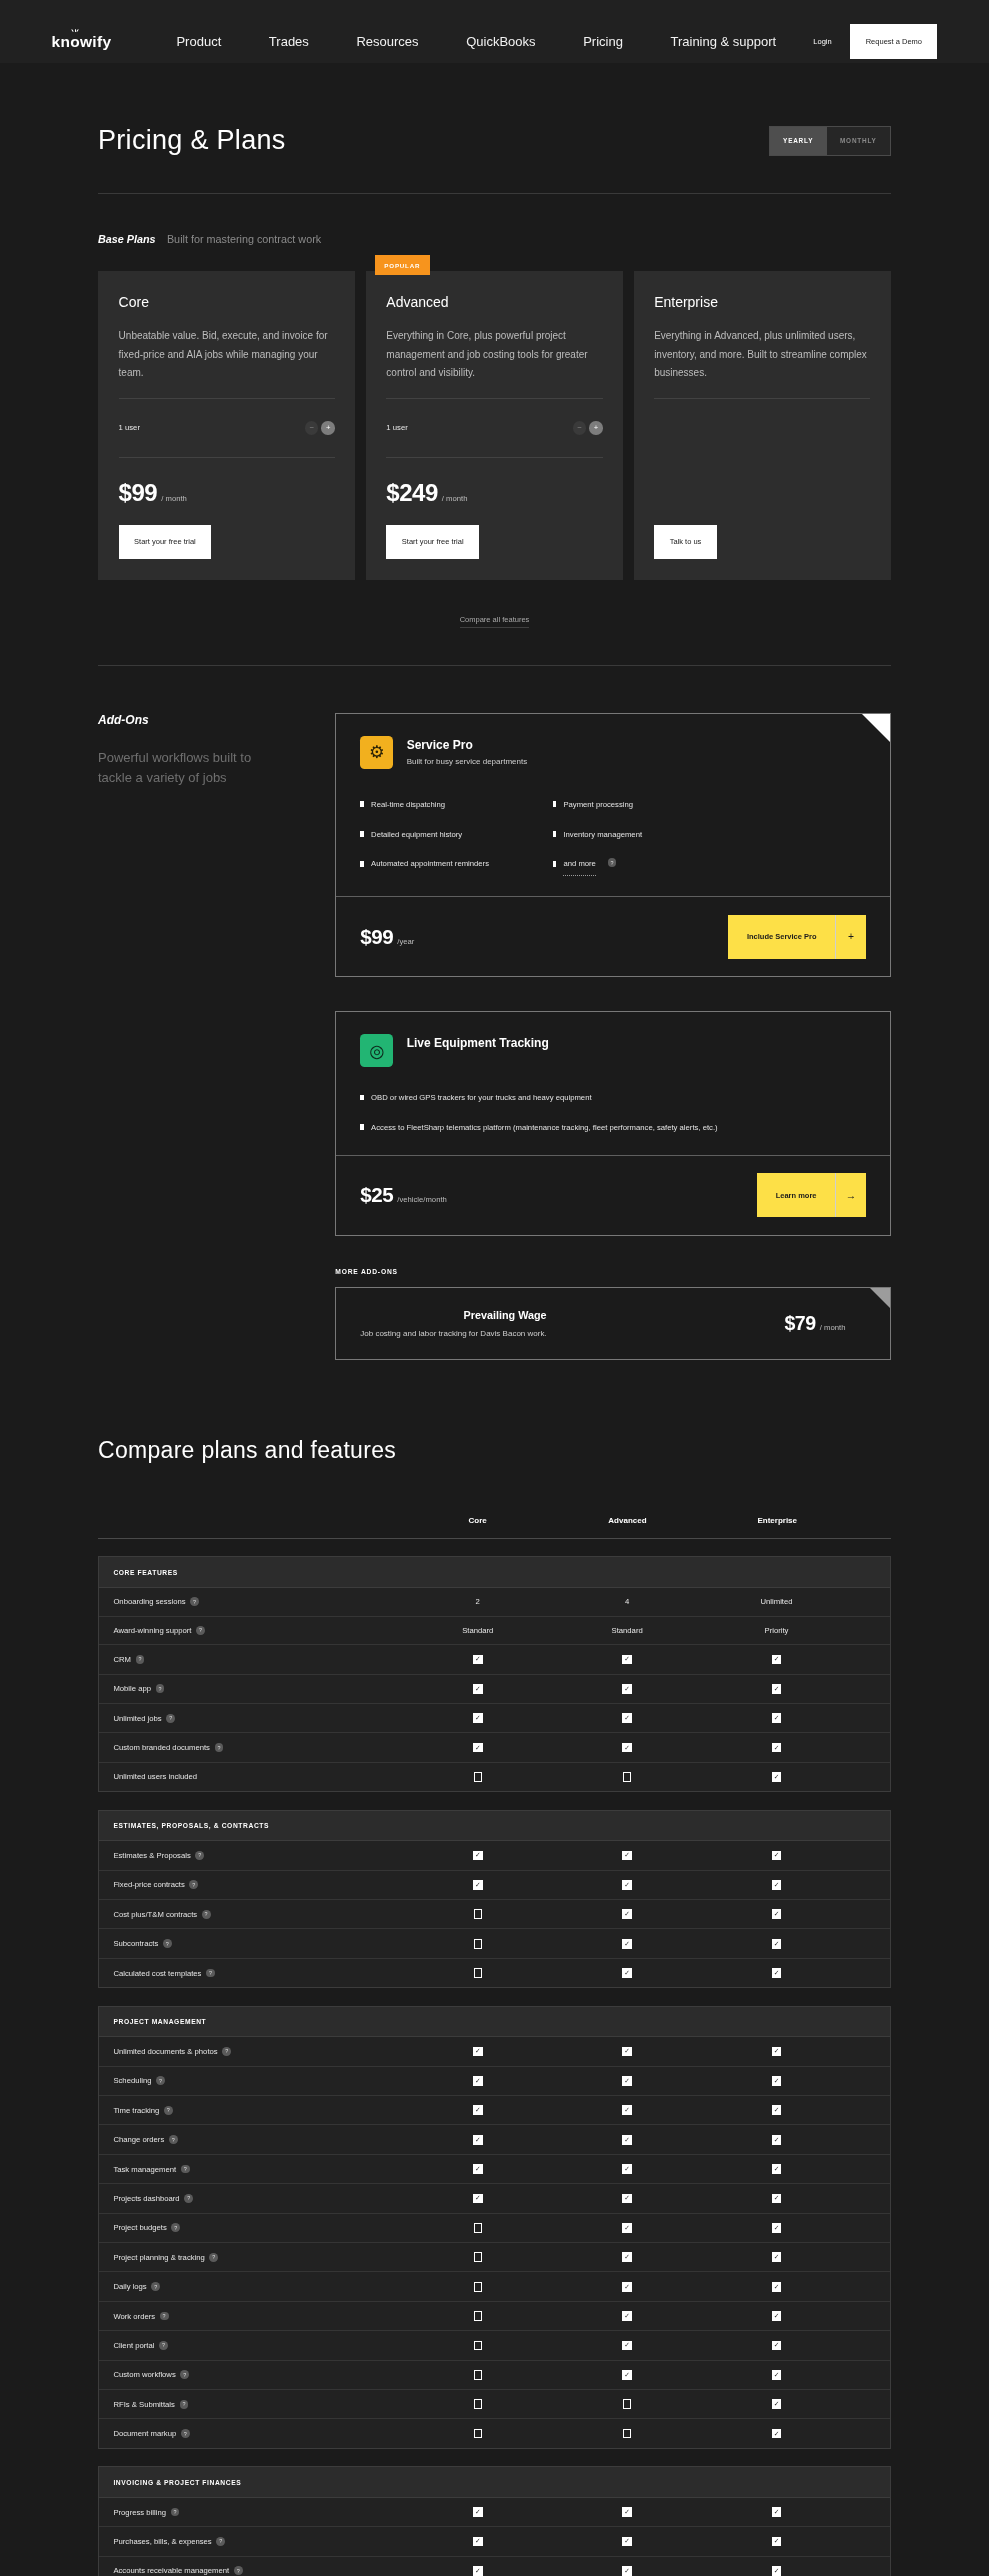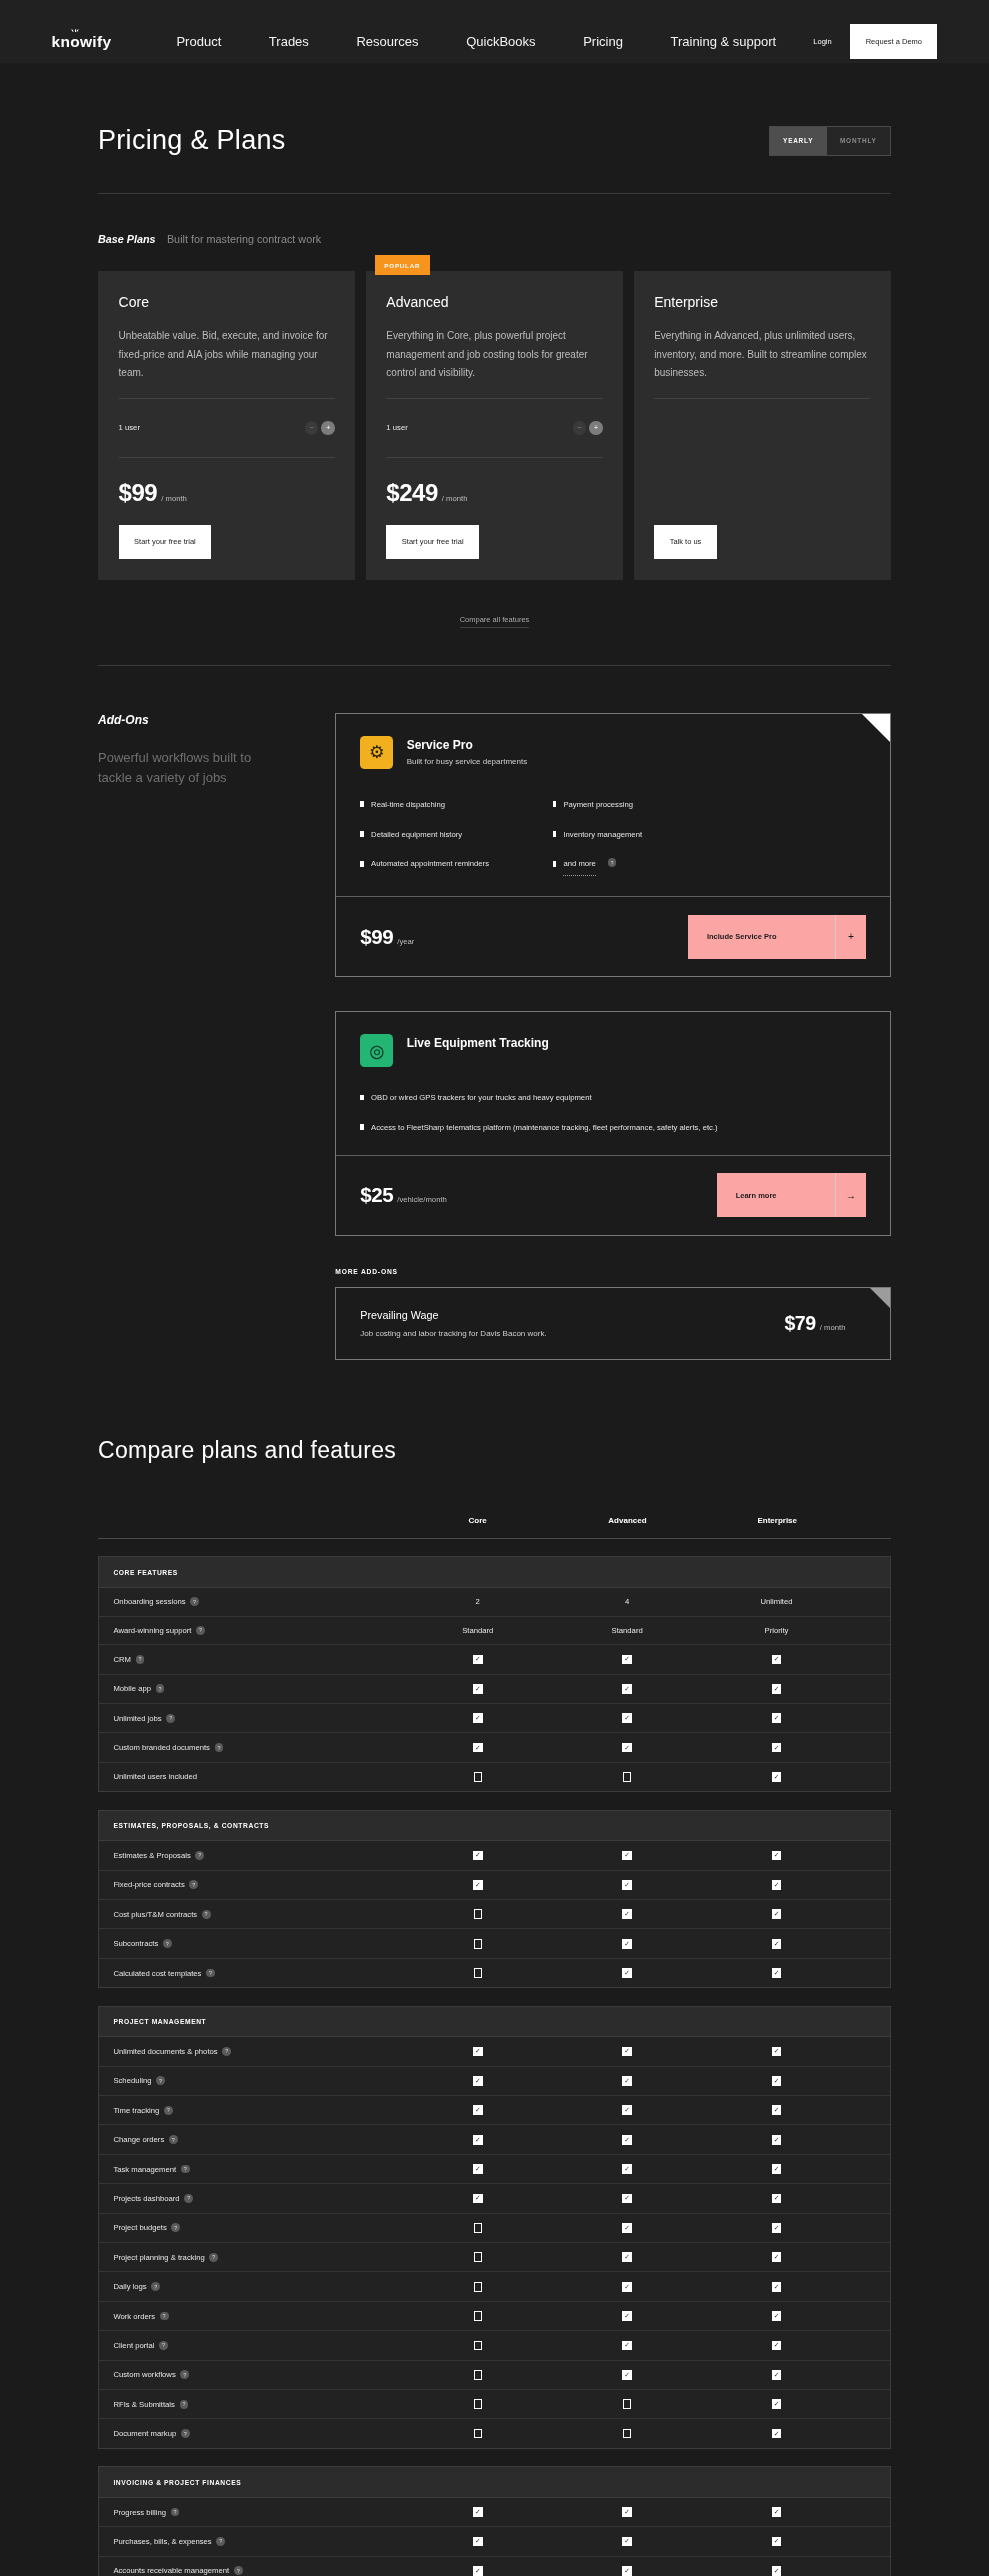--- a/index.html
+++ b/index.html
@@ -76,27 +76,27 @@
   .addon-subtitle { margin-top:5.2px; font-size:8px; color:#cfcfcf; font-weight:400; }
   .feat-cols { margin-top:30px; display:grid; grid-template-columns:1fr 1fr; column-gap:20.6px; width:72%; }
   .feat-list { list-style:none; }
   .feat { display:flex; gap:7.2px; align-items:flex-start; margin-bottom:17.5px; font-size:7.7px; color:#e4e4e4; line-height:1.6; }
   .feat .bullet { flex:0 0 auto; width:3.6px; height:5.7px; background:#fff; margin-top:2.6px; }
   .and-more-label { border-bottom:1px dotted #9a9a9a; padding-bottom:4.1px; }
   .help { display:inline-flex; width:8.8px; height:8.8px; border-radius:50%; background:#5a5a5a; color:#dcdcdc; font-size:5.4px; align-items:center; justify-content:center; margin-left:4.6px; cursor:pointer; flex:0 0 auto; vertical-align:middle; }
   .addon-price-row { border-top:0.5px solid #5f5f5f; margin:3.1px -24px 0; padding:17.5px 24px; display:flex; align-items:center; justify-content:space-between; }
   .addon-price { display:flex; align-items:baseline; gap:4.1px; }
   .addon-price .price-big { font-size:20.6px; }
-  .btn-group { display:flex; background:#fca5a5; color:#1b1b1b; cursor:pointer;gap:40px; }
+  .btn-group { display:flex; background:#fde047; color:#1b1b1b; cursor:pointer; }
   .btn-group .btn-main { padding:17.5px 18.5px; font-size:7.5px; font-weight:700; }
   .btn-group .btn-side { width:31px; display:flex; align-items:center; justify-content:center; font-size:10.3px; border-left:0.5px solid #cfcfcf; }
   .more-addons-label { margin-top:32px; font-size:6.7px; font-weight:700; letter-spacing:0.8px; }
   .pw-card { margin-top:12.4px; border:0.5px solid #787878; position:relative; padding:20.6px 24px; display:flex; justify-content:space-between; align-items:center; overflow:hidden; }
   .pw-card .fold { border-top-color:#9c9c9c; border-top-width:20.6px; border-left-width:20.6px; }
-  .pw-title { font-size:10.8px; font-weight:400; }
+  .pw-title { font-size:10.8px; font-weight:700;text-align:right; }
   .pw-desc { margin-top:8.2px; font-size:8px; color:#cfcfcf; }
   .pw-price { display:flex; align-items:baseline; gap:4.1px; padding-right:20.6px; }
   .pw-price .price-big { font-size:19.6px; }
 
   
   .comparison { margin-top:77px; }
   .comparison h2 { font-size:23px; font-weight:400; letter-spacing:0.3px; }
   .cmp-header-row { display:flex; margin-top:52px; padding:0 14.4px 13.4px; border-bottom:0.5px solid #4a4a4a; }
   .cmp-header-row .spacer { flex:0 0 38%; }
   .cmp-col { flex:0 0 19.6%; display:flex; justify-content:center; }

